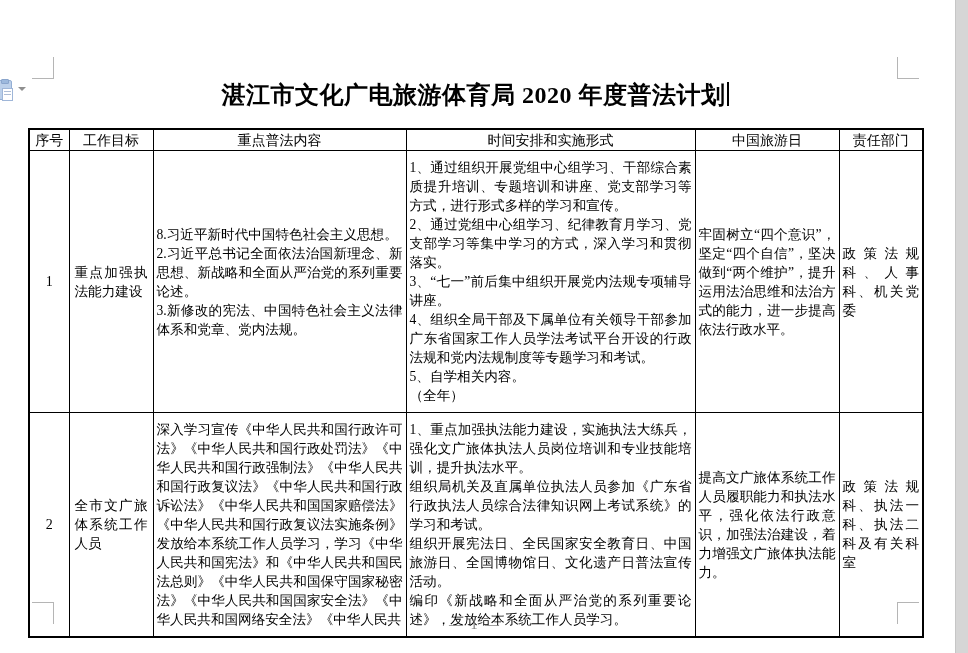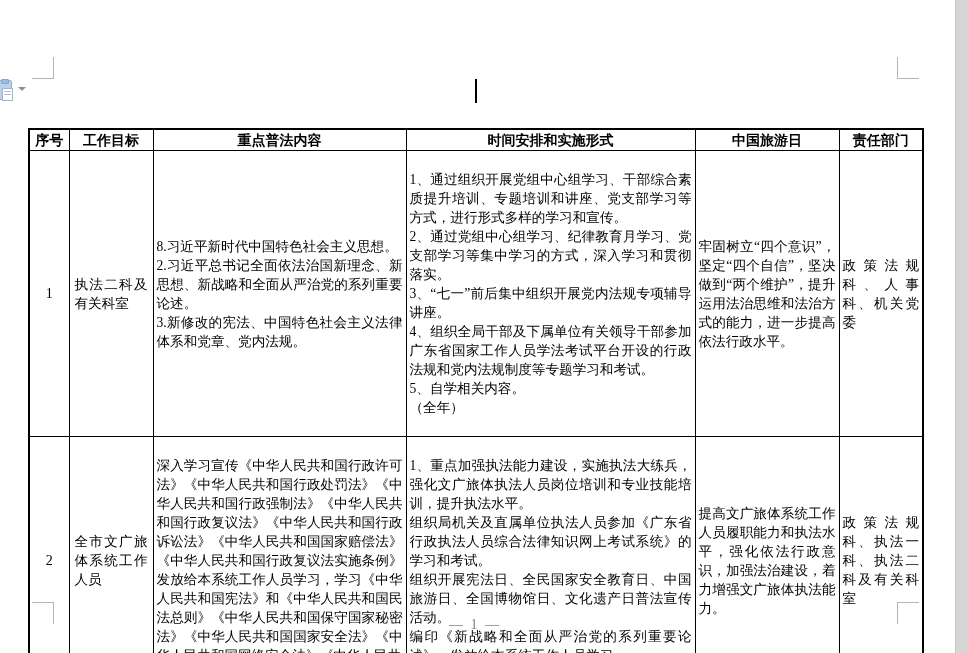--- a/index.html
+++ b/index.html
@@ -53,25 +53,25 @@
   }
 
   
   table.plan {
     position:absolute; left:28px; top:128px; width:894px;
     border-collapse:collapse; table-layout:fixed;
     border:2px solid #000;
   }
   .plan th, .plan td { border:1px solid #000; overflow:hidden; }
   .plan th {
-    font-size:14px; font-weight:bold; text-align:center;
+    font-size:14px; font-weight:normal; text-align:center;
     padding:1px 2px; height:18px; line-height:17px;margin-left:40px;
   }
   .plan td {
-    font-size:13.6px; line-height:19px; padding:19px 3px;
+    font-size:13.6px; line-height:19px; padding:7px 3px;
     vertical-align:middle;
   }
   tr.r1 { height:240px; }
   tr.r2 { height:201px; }
   td.num { text-align:center; font-size:14px; }
   td.target { text-align:justify; text-align-last:left; padding:1px 5px; }
   td.goal, td.dept { text-align:justify;font-family:Liberation Serif, serif; }
   td.schedule, td.content-top { vertical-align:top; }
   .para { text-align:justify; }
 
@@ -93,21 +93,21 @@
   <div class="clipboard">
     <div class="clip-paper">
         <i></i>
         <i></i>
       </div>
   </div>
   <div class="dd-arrow"></div>
 </div>
 
 <div class="doc-title">
-  <span class="caret"></span>
+  <span>湛江市文化广电旅游体育局 2020 年度普法计划</span><span class="caret"></span>
 </div>
 
 <table class="plan">
   <colgroup>
     <col style="width:40px">
       <col style="width:84px">
       <col style="width:253px">
     <col style="width:289px">
       <col style="width:144px">
       <col style="width:84px">
@@ -116,21 +116,21 @@
       <tr class="r-head">
     <th>序号</th>
     <th>工作目标</th>
     <th>重点普法内容</th>
     <th>时间安排和实施形式</th>
     <th>中国旅游日</th>
     <th>责任部门</th>
   </tr>
   <tr class="r1">
     <td class="num">1</td>
-    <td class="target">执法二科及有关科室</td>
+    <td class="target">重点加强执法能力建设</td>
     <td>
           <div class="para">8.习近平新时代中国特色社会主义思想。</div>
           <div class="para">2.习近平总书记全面依法治国新理念、新思想、新战略和全面从严治党的系列重要论述。</div>
           <div class="para">3.新修改的宪法、中国特色社会主义法律体系和党章、党内法规。</div>
         </td>
     <td class="schedule">
           <div class="para">1、通过组织开展党组中心组学习、干部综合素质提升培训、专题培训和讲座、党支部学习等方式，进行形式多样的学习和宣传。</div>
           <div class="para">2、通过党组中心组学习、纪律教育月学习、党支部学习等集中学习的方式，深入学习和贯彻落实。</div>
           <div class="para">3、“七一”前后集中组织开展党内法规专项辅导讲座。</div>
           <div class="para">4、组织全局干部及下属单位有关领导干部参加广东省国家工作人员学法考试平台开设的行政法规和党内法规制度等专题学习和考试。</div>

